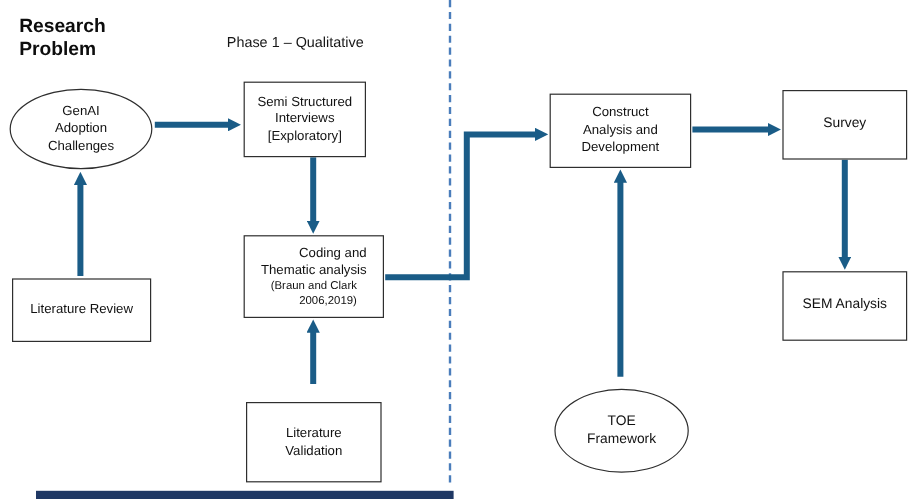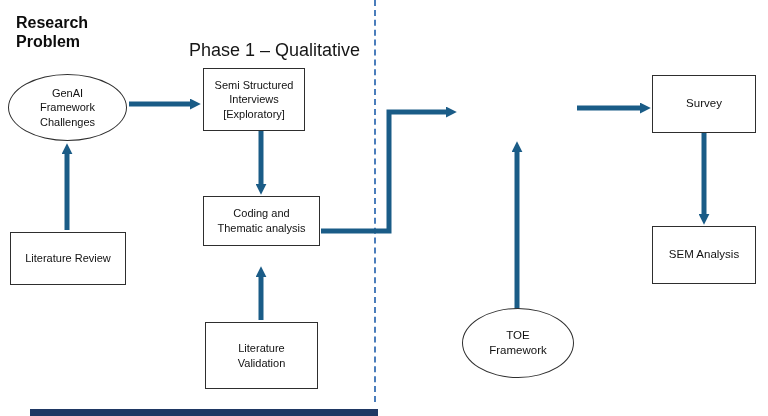--- a/index.html
+++ b/index.html
@@ -9,21 +9,21 @@
     --arrow-color:#1a5c87;
     --divider-color:#4a7dbb;
     --bottom-bar-color:#1f3864;
   }
   .canvas {
     position:relative; width:768px; height:416px;
     background:#ffffff; overflow:hidden;
   }
   .heading { position:absolute; color:#161616; white-space:pre-line; }
   .h-research { left:16px; top:14px; font-size:16px; font-weight:bold; line-height:1.18; color:#0d0d0d; }
-  .h-phase { top:28px; font-size:18px; font-weight:500;margin-top:12px; }
+  .h-phase { top:28px; font-size:12px; font-weight:500; }
   .node {
     position:absolute; background:#ffffff; border:1.2px solid #2e2e2e;
     display:flex; flex-direction:column; align-items:center; justify-content:center;
     text-align:center; font-size:11px; line-height:1.33; color:#111111;
   }
   .ellipse { border-radius:50%; border-width:1.4px; }
   .pre { white-space:pre-line; }
   .sub { font-size:9.5px; line-height:1.28; }
   .vline {
     position:absolute; left:374px; top:0; height:402px; width:0;
@@ -59,53 +59,60 @@
     <path class="edge" d="M261,131 L261,186" marker-end="url(#arrowhead)"></path>
     <path class="edge" d="M261,320 L261,275" marker-end="url(#arrowhead)"></path>
     <path class="edge" d="M321,231 L389,231 L389,112 L448,112" marker-end="url(#arrowhead)"></path>
     <path class="edge" d="M517,314 L517,150" marker-end="url(#arrowhead)"></path>
     <path class="edge" d="M577,108 L642,108" marker-end="url(#arrowhead)"></path>
     <path class="edge" d="M704,133 L704,216" marker-end="url(#arrowhead)"></path>
   </svg>
 
   <div class="node ellipse" style="left:8px; top:74px; width:119px; height:67px;">
     <span class="pre">GenAI
-Framework
+Adoption
 Challenges</span>
   </div>
 
   <div class="node" style="left:10px; top:232px; width:116px; height:53px;text-align:right;">
     <span class="pre">Literature Review</span>
   </div>
 
   <div class="node" style="left:203px; top:68px; width:102px; height:63px;">
     <span class="pre">Semi Structured
 Interviews
 [Exploratory]</span>
   </div>
 
-  <div class="node" style="left:203px; top:196px; width:117px; height:50px;">
+  <div class="node" style="left:203px; top:196px; width:117px; height:69px;text-align:right;">
     <span class="pre">Coding and
 Thematic analysis</span>
+    <span class="pre sub">(Braun and Clark
+2006,2019)</span>
   </div>
 
-  <div class="node" style="left:205px; top:322px; width:113px; height:67px;">
+  <div class="node" style="left:205px; top:335px; width:113px; height:67px;">
     <span class="pre">Literature
 Validation</span>
   </div>
 
+  <div class="node" style="left:458px; top:78px; width:118px; height:62px;">
+    <span class="pre">Construct
+Analysis and
+Development</span>
+  </div>
 
   <div class="node" style="left:652px; top:75px; width:104px; height:58px; font-size:11.5px;">
     <span class="pre">Survey</span>
   </div>
 
   <div class="node" style="left:652px; top:226px; width:104px; height:58px; font-size:11.5px;justify-content:center;">
     <span class="pre">SEM Analysis</span>
   </div>
 
-  <div class="node ellipse" style="left:462px; top:308px; width:112px; height:70px; font-size:11.5px;">
+  <div class="node ellipse" style="left:462px; top:324px; width:112px; height:70px; font-size:11.5px;">
     <span class="pre">TOE
 Framework</span>
   </div>
 
   <div class="bottom-bar"></div>
 
 </div>
 
 </body></html>

